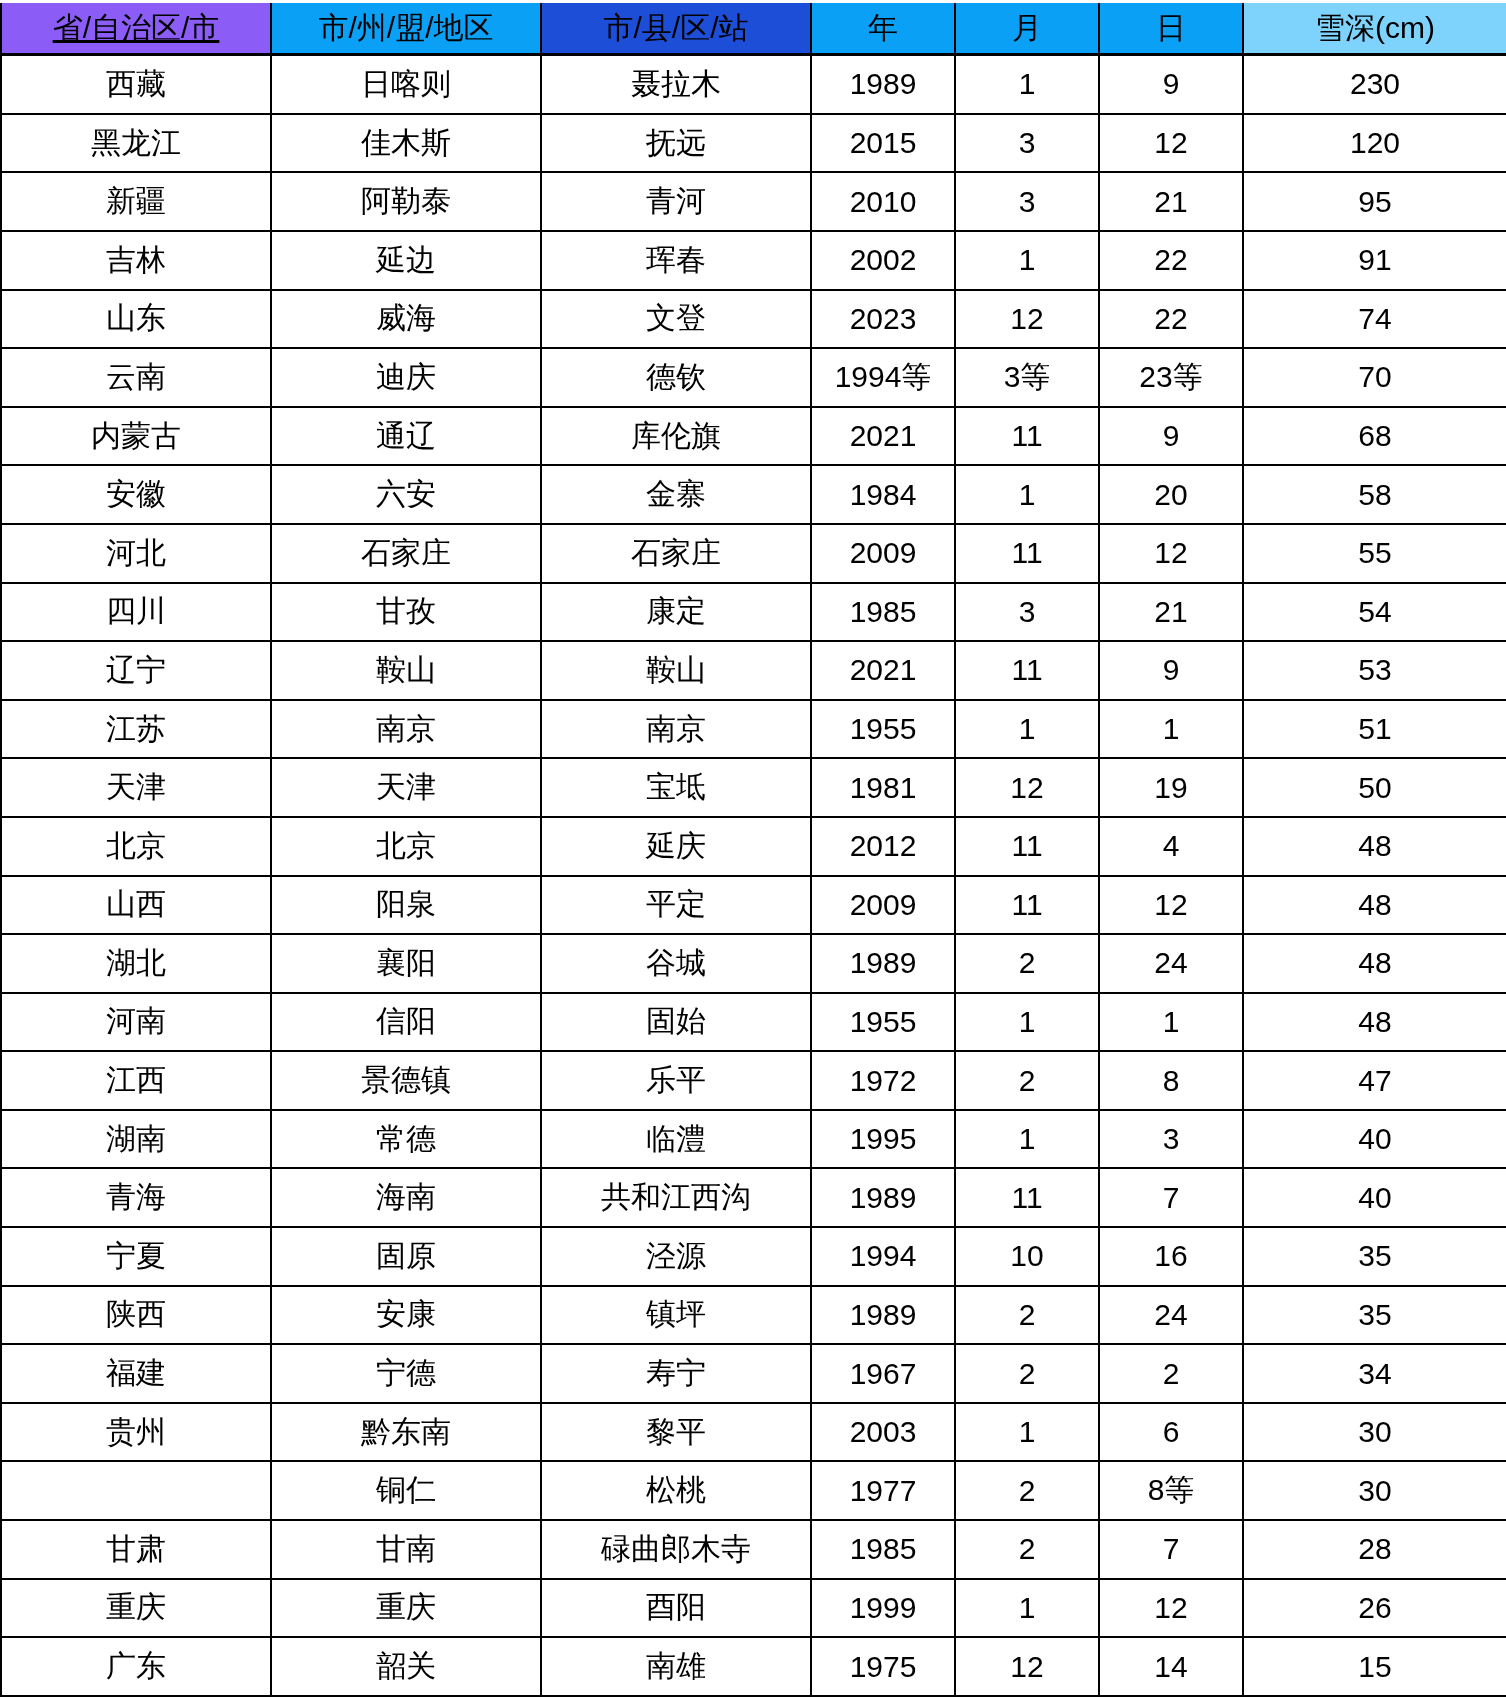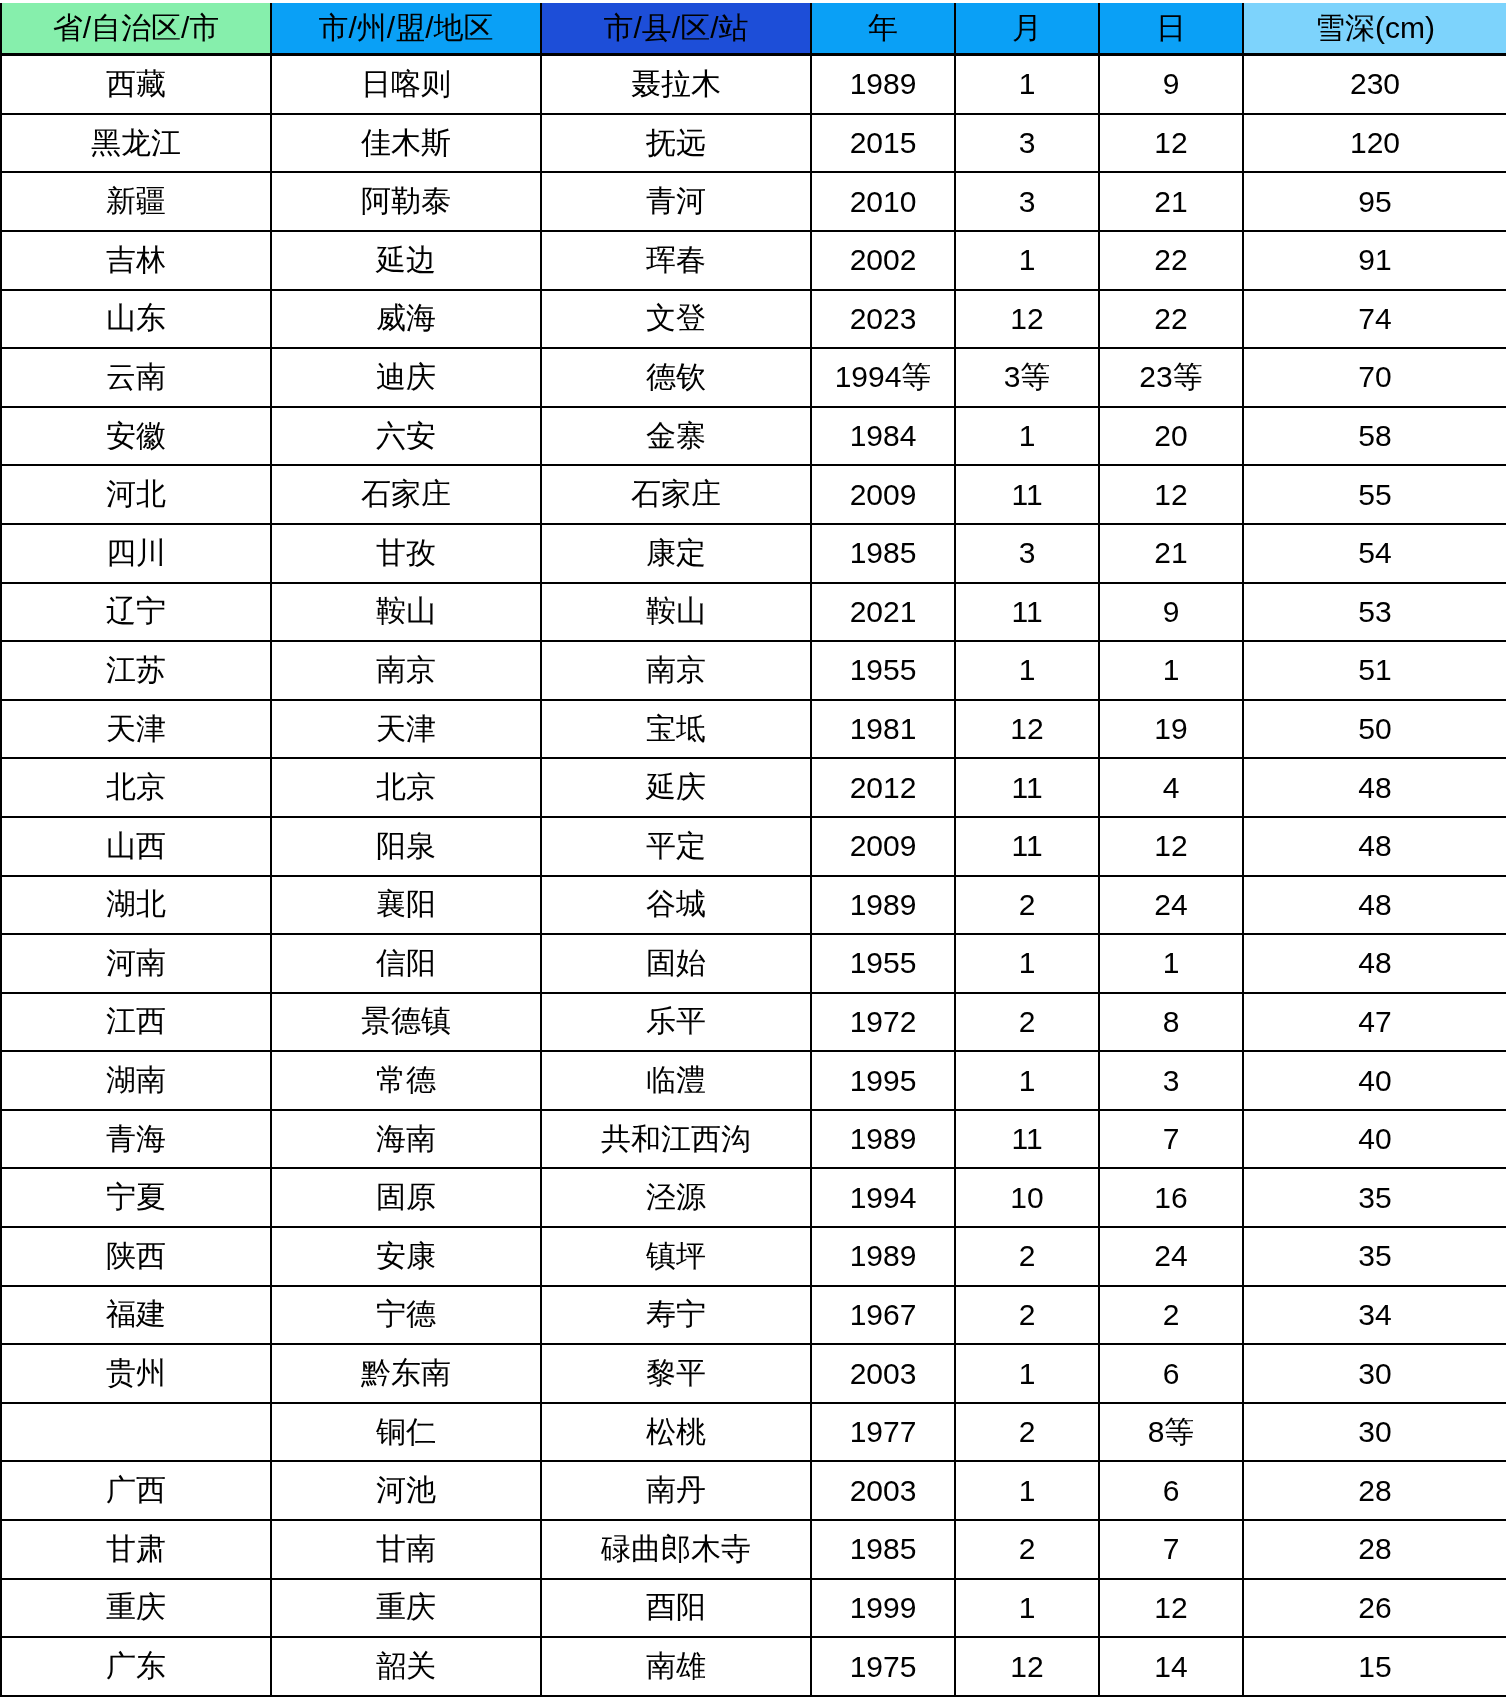--- a/index.html
+++ b/index.html
@@ -59,21 +59,21 @@
       <col class="c-province">
       <col class="c-prefecture">
       <col class="c-station">
       <col class="c-year">
       <col class="c-month">
       <col class="c-day">
       <col class="c-depth">
     </colgroup>
     <thead>
       <tr>
-        <th style="background: #86efac;">省/自治区/市</th>
+        <th style="background: #8b5cf6; text-decoration: underline;">省/自治区/市</th>
         <th style="background: rgb(10, 160, 246); margin-left: 20px;">市/州/盟/地区</th>
         <th style="background: #1d4ed8;">市/县/区/站</th>
         <th style="background: rgb(10, 160, 246);">年</th>
         <th style="background: rgb(10, 160, 246);">月</th>
         <th style="background: rgb(10, 160, 246);">日</th>
         <th style="background: #7dd3fc;">雪深(cm)</th>
       </tr>
     </thead>
     <tbody id="table-body">
         <tr>
@@ -124,20 +124,29 @@
         <tr>
           <td>云南</td>
           <td>迪庆</td>
           <td>德钦</td>
           <td>1994等</td>
           <td>3等</td>
           <td>23等</td>
           <td>70</td>
         </tr>
         <tr>
+          <td>内蒙古</td>
+          <td>通辽</td>
+          <td>库伦旗</td>
+          <td>2021</td>
+          <td>11</td>
+          <td>9</td>
+          <td>68</td>
+        </tr>
+        <tr>
           <td>安徽</td>
           <td>六安</td>
           <td>金寨</td>
           <td>1984</td>
           <td>1</td>
           <td>20</td>
           <td>58</td>
         </tr>
         <tr>
           <td>河北</td>
@@ -286,29 +295,20 @@
         <tr>
           <td></td>
           <td>铜仁</td>
           <td>松桃</td>
           <td>1977</td>
           <td>2</td>
           <td>8等</td>
           <td>30</td>
         </tr>
         <tr>
-          <td>广西</td>
-          <td>河池</td>
-          <td>南丹</td>
-          <td>2003</td>
-          <td>1</td>
-          <td>6</td>
-          <td>28</td>
-        </tr>
-        <tr>
           <td>甘肃</td>
           <td>甘南</td>
           <td>碌曲郎木寺</td>
           <td>1985</td>
           <td>2</td>
           <td>7</td>
           <td>28</td>
         </tr>
         <tr>
           <td>重庆</td>

